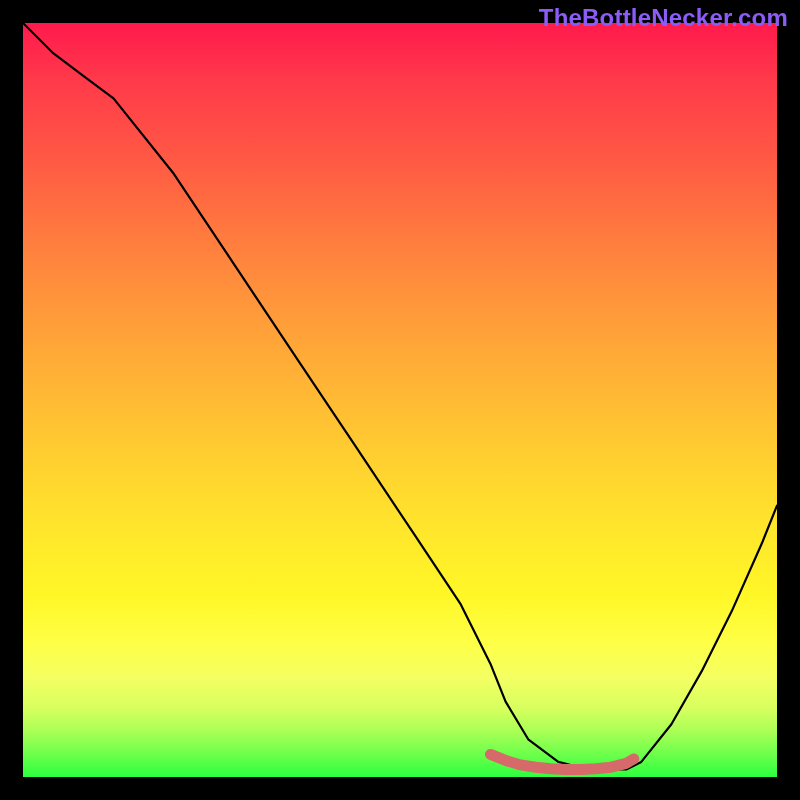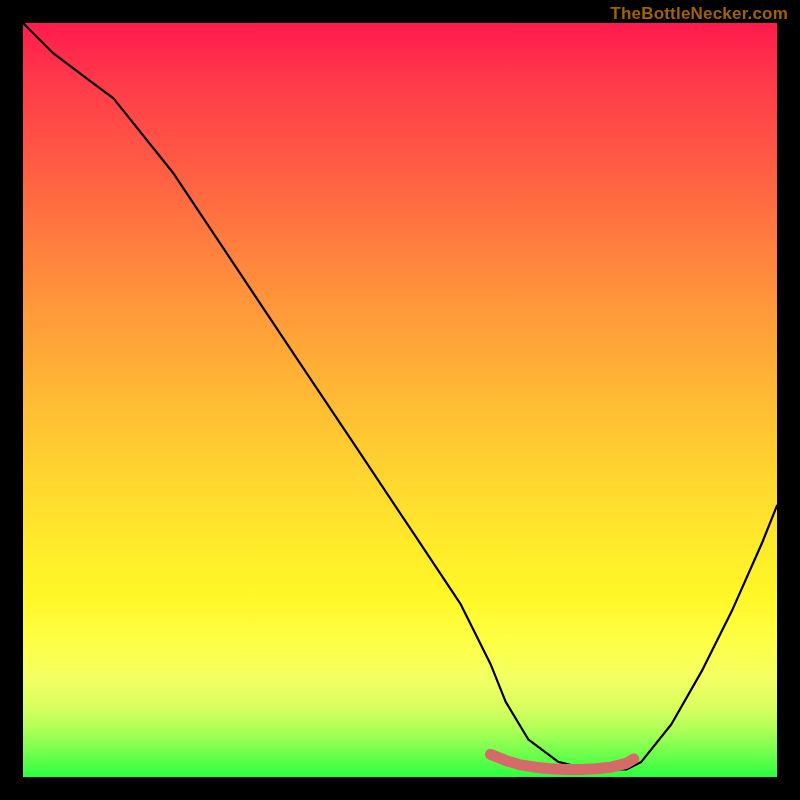--- a/index.html
+++ b/index.html
@@ -37,22 +37,22 @@
       #f3ff63 87%,
       #d6ff5e 91%,
       #a9ff56 94%,
       #6dff4b 97%,
       #2bff3f 100%);
   }
   .attribution {
     position: absolute;
     top: 4px;
     right: 12px;
-    color: #a16207;
-    font-size: 17px;
+    color: #8b5cf6;
+    font-size: 24px;
     font-weight: 600;
     letter-spacing: 0.2px;
   }
   svg.curve {
     position: absolute;
     left: 0; top: 0;
     width: 754px; height: 754px;
   }
 </style>
 </head>

